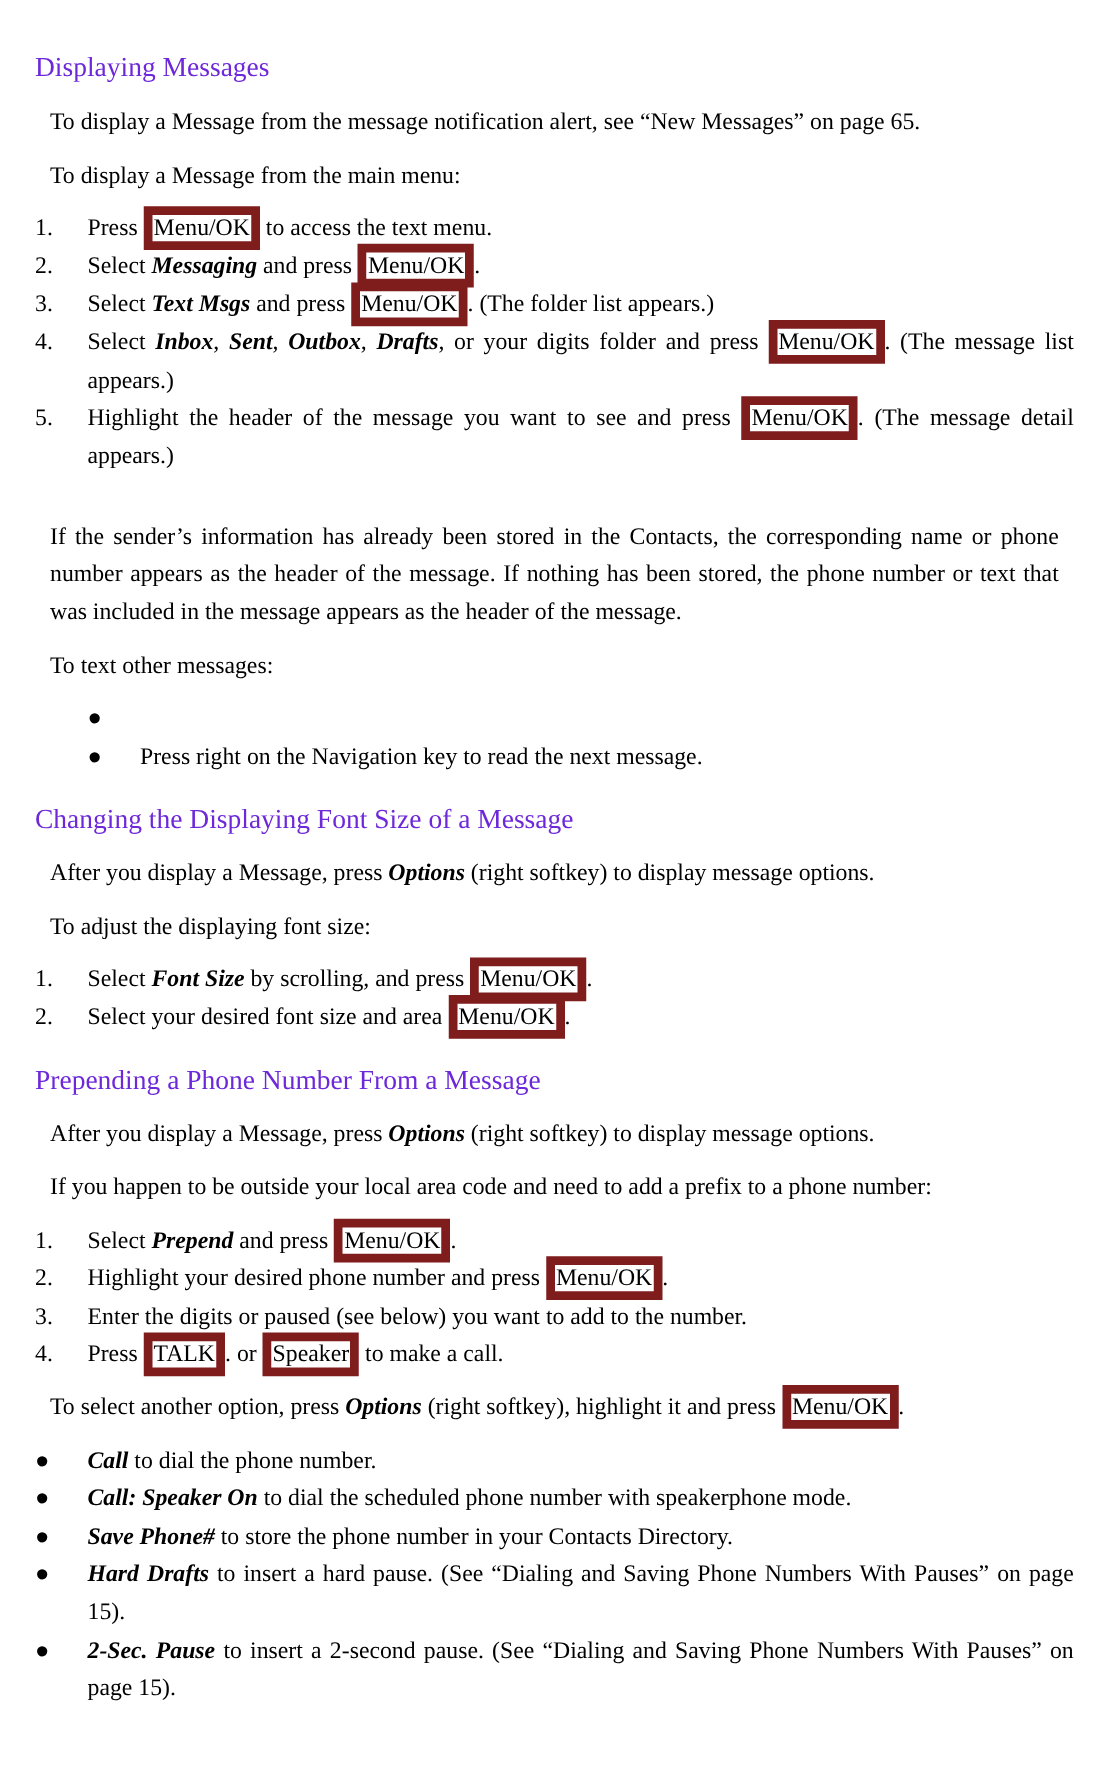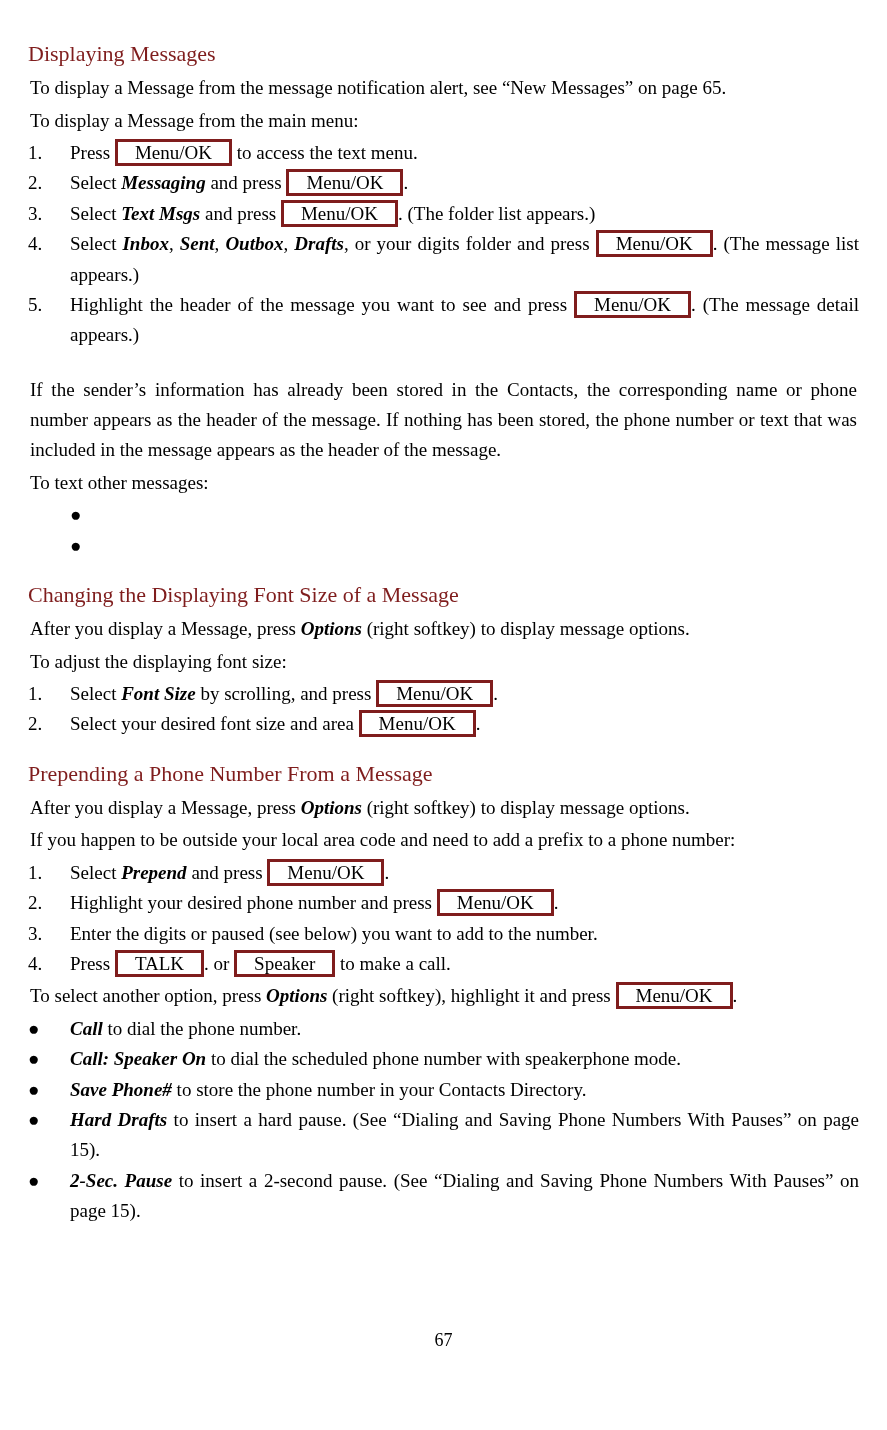--- a/index.html
+++ b/index.html
@@ -7,27 +7,27 @@
       font-size: 19px;
       line-height: 1.6;
       color: #000;
       background: #fff;
       width: 887px;
       margin: 0;
       padding: 20px 28px 20px 28px;
       box-sizing: border-box;
     }
     .heading {
-      color: #7f1d1d;
+      color: #6d28d9;
       font-size: 22px;
       margin-top: 16px;
       margin-bottom: 2px;
     }
     .para {
-      margin: 2px;
+      margin: 12px;
       text-align: justify;
     }
     .ol-item {
       display: flex;
       margin: 0;
     }
     .ol-num {
       width: 42px;
       flex-shrink: 0;
     }
@@ -46,21 +46,21 @@
       padding-left: 0;
     }
     .bullet-text {
       flex: 1;
       text-align: justify;
     }
     .indent {
       padding-left: 42px;
     }
     .bold { font-weight: bold; font-style: italic; }
-    .boxed { border: 3px solid #7f1d1d; padding: 0 17px; }
+    .boxed { border: 7px solid #7f1d1d; padding: 0 1px; }
     .page-num {
       text-align: center;
       margin-top: 100px;
       font-size: 18px;
     }
     .spacer { height: 22px; }
   </style>
 </head>
 <body>
 
@@ -106,20 +106,21 @@
 <div class="spacer"></div>
 
 <p class="para">If the sender’s information has already been stored in the Contacts, the corresponding name or phone number appears as the header of the message. If nothing has been stored, the phone number or text that was included in the message appears as the header of the message.</p>
 <p class="para">To text other messages:</p>
 
 <div class="bullet-item indent">
   <span class="bullet-marker">●</span>
 </div>
 <div class="bullet-item indent">
   <span class="bullet-marker">●</span>
+  <span class="bullet-text">Press right on the Navigation key to read the next message.</span>
 </div>
 
 <div class="heading">Changing the Displaying Font Size of a Message</div>
 <p class="para">
   <span>After you display a Message, press </span><span class="bold">Options</span><span> (right softkey) to display message options.</span>
 </p>
 <p class="para">To adjust the displaying font size:</p>
 
 <div class="ol-item">
   <span class="ol-num">1.</span>

